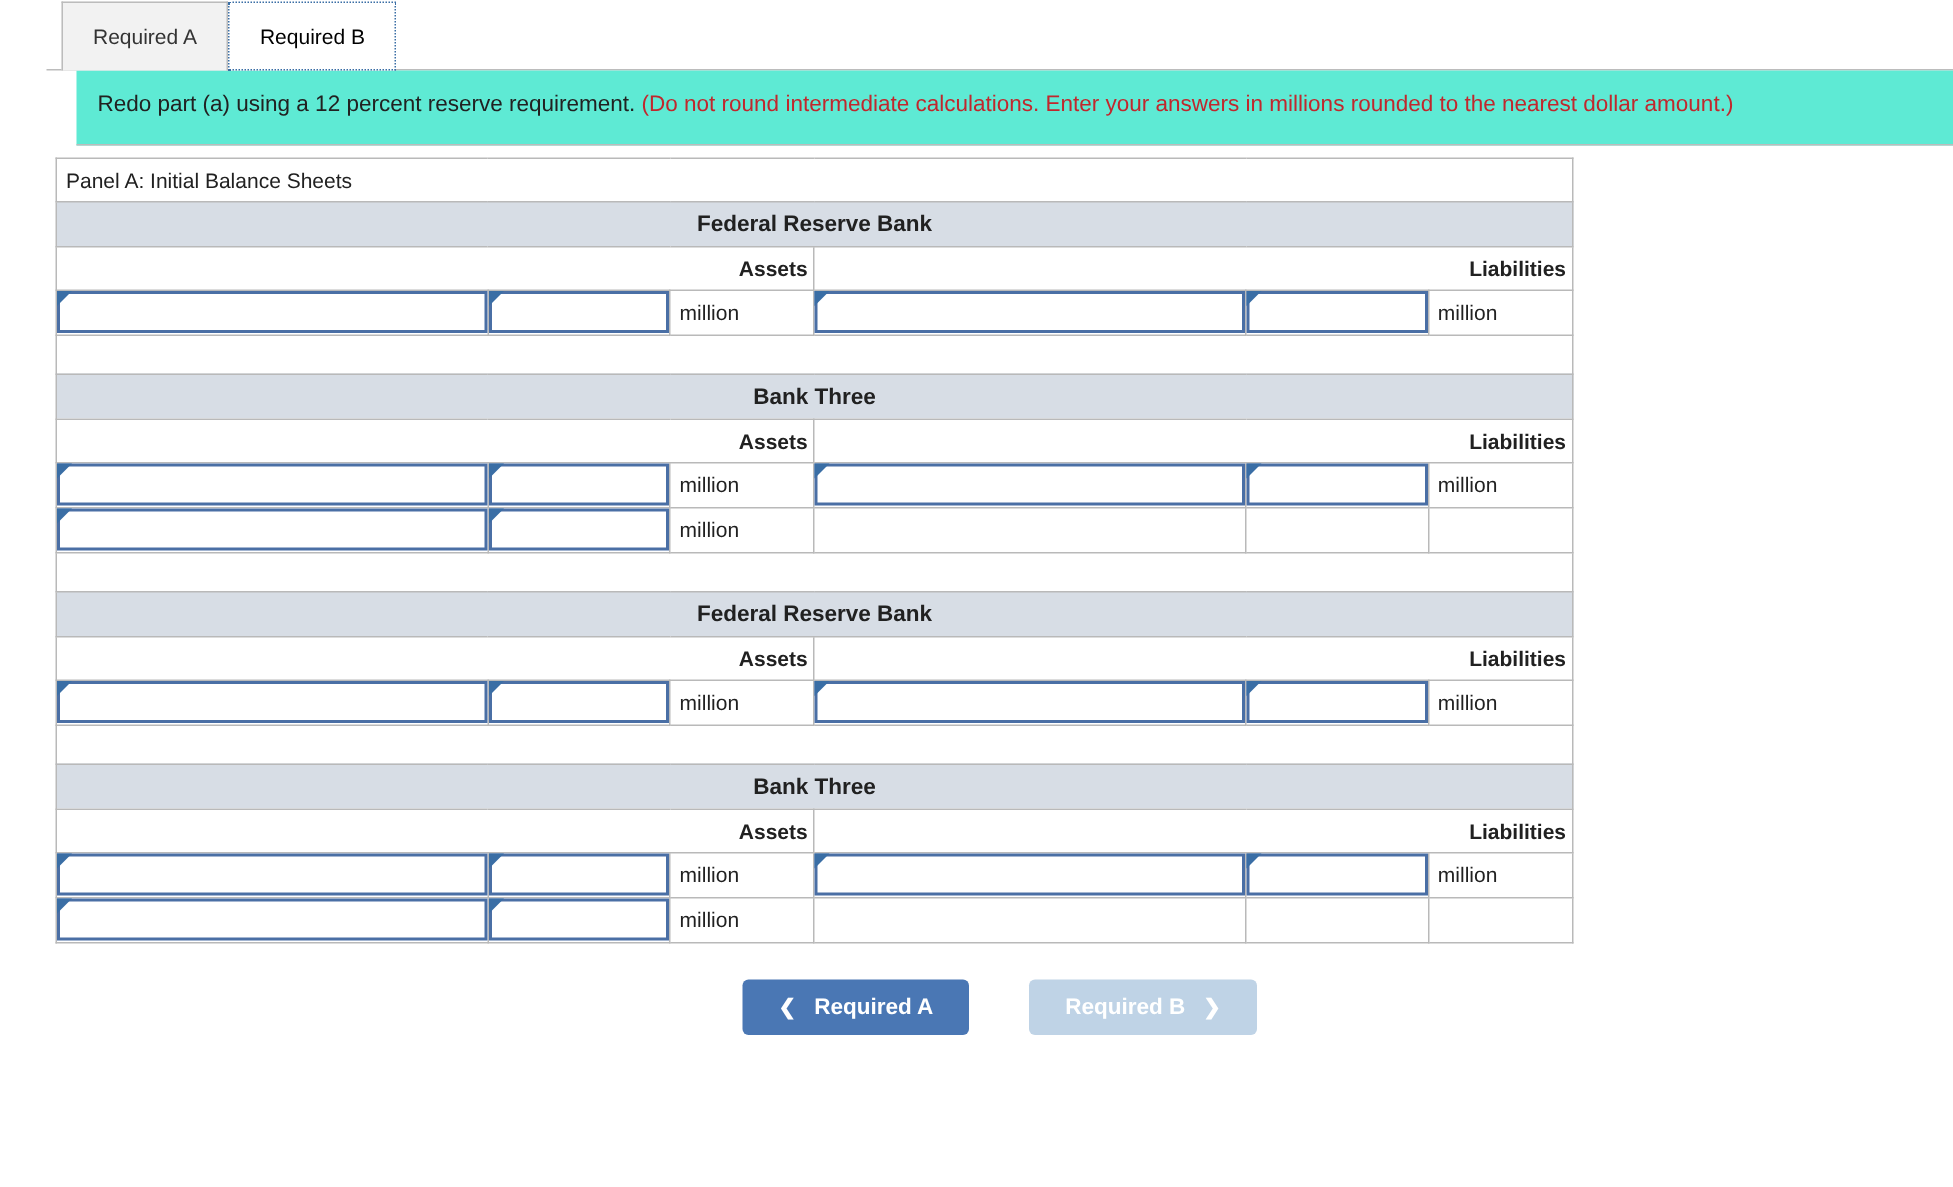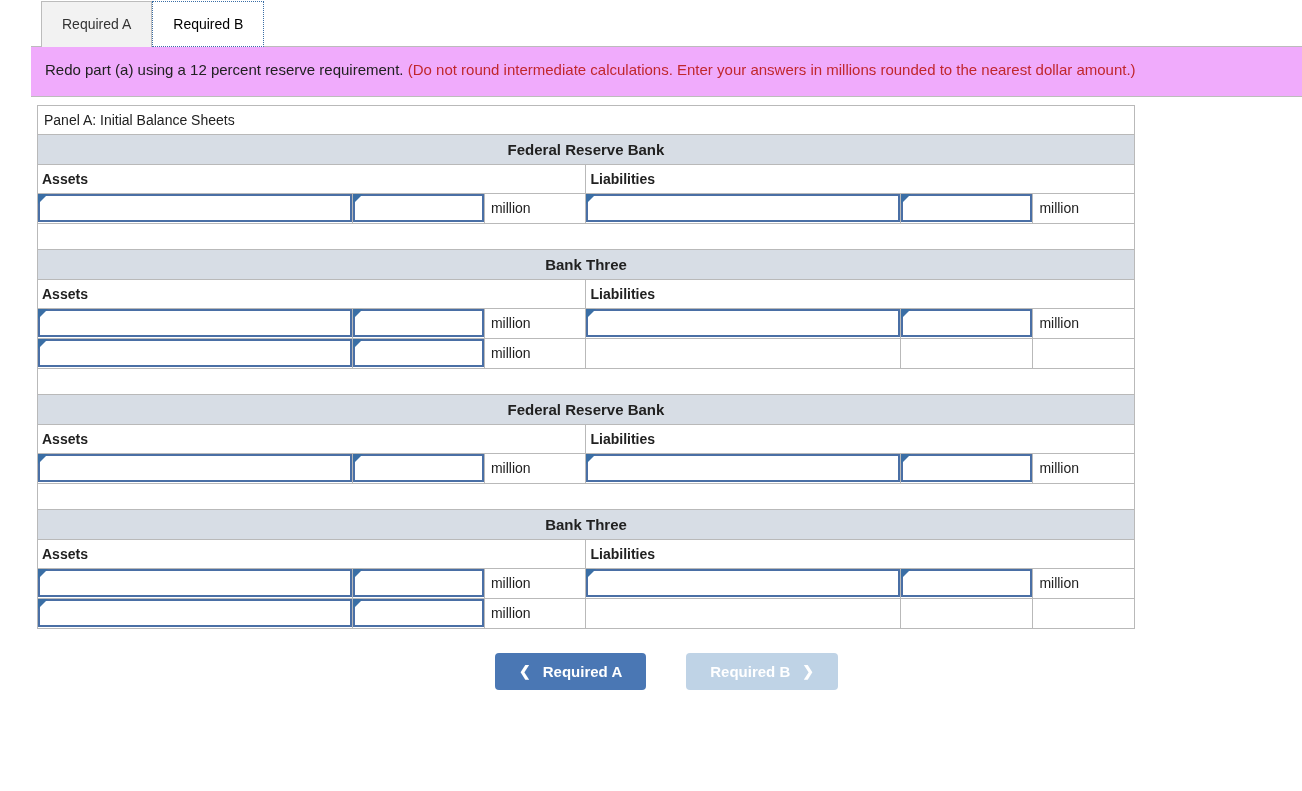--- a/index.html
+++ b/index.html
@@ -26,34 +26,35 @@
     top: 1px;
   }
   .tab.active {
     background: #fff;
     border: 1px dotted #3a6ea5;
     color: #000;
   }
 
   
   .instruction {
-    background: #f0abfc;
+    background: #5eead4;
     padding: 12px 14px 14px 14px;
     font-size: 15px;
     line-height: 1.5;
     color: #212121;
     border-bottom: 1px solid #bcbcbc;
+    margin-left: 20px;
   }
   .instruction .red { color: #c1272d; }
 
   
   .sheet-wrap { padding: 8px 6px; }
   table.sheet {
     border-collapse: collapse;
-    width: 1098px;
+    width: 1012px;
     font-size: 14px;
   }
   table.sheet td, table.sheet th {
     border: 1px solid #b9b9b9;
     vertical-align: middle;
   }
   .panel-label td {
     background: #fff;
     padding: 6px 6px;
     font-weight: 400;
@@ -61,21 +62,21 @@
   }
   .section-header td {
     background: #d7dde5;
     text-align: center;
     font-weight: 700;
     padding: 6px 4px;
     font-size: 15px;
   }
   .col-header td {
     background: #fff;
-    text-align: left;
+    text-align: right;
     font-weight: 700;
     padding: 6px 4px;
   }
   .data-row td { padding: 0; height: 30px; }
   .spacer-row td { height: 26px; background: #fff; }
   .unit-cell { padding: 4px 6px !important; text-align: left; background: #fff; margin-top: 37px; }
 
   
   .inp {
     position: relative;

